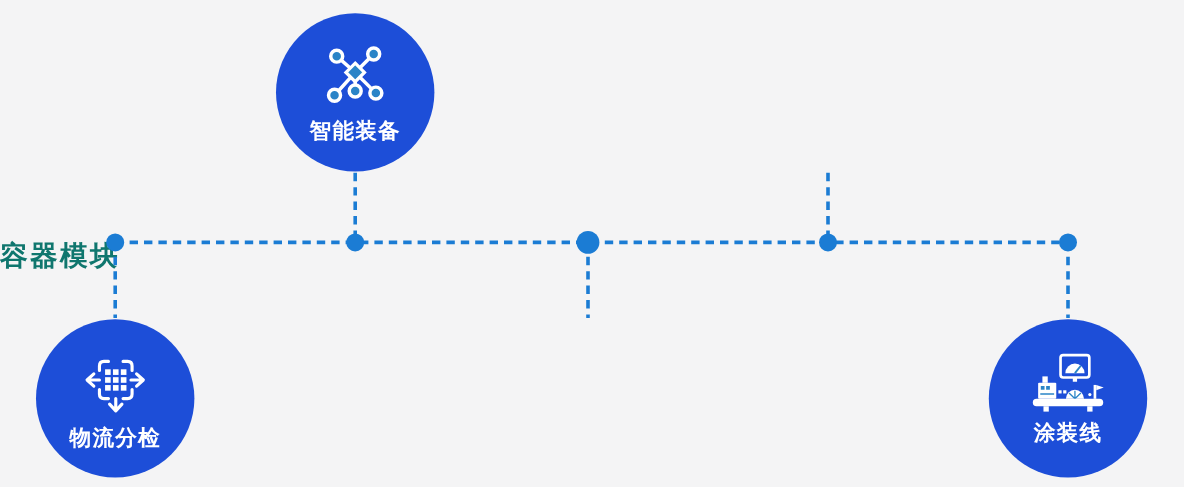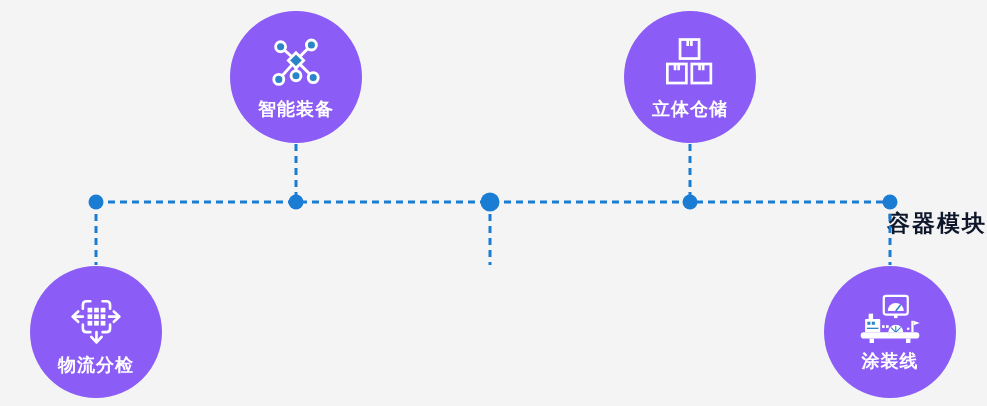--- a/index.html
+++ b/index.html
@@ -2,29 +2,29 @@
 <html><head>
 <meta charset="utf-8">
 <style>
   html,body { margin:0; padding:0; }
   .stage {
     position:relative; width:987px; height:406px;
     background:#f4f4f5; overflow:hidden;
     font-family:"Liberation Sans", sans-serif;
   }
   .watermark {
-    position:absolute; left:0; right:0; top:212px;
-    text-align:right; font-size:23px; line-height:1;
-    color:#0f172a; font-weight:bold; letter-spacing:2px;
+    position:absolute; left:0; right:0; top:202px;
+    text-align:left; font-size:23px; line-height:1;
+    color:#0f766e; font-weight:bold; letter-spacing:2px;
     user-select:none;
   }
   .connector { position:absolute; left:0; top:0; }
   .node {
     position:absolute; width:132px; height:132px; border-radius:50%;
-    background:#8b5cf6;
+    background:#1d4ed8;
     display:flex; flex-direction:column; align-items:center; justify-content:center;
   }
   .node-icon { flex:none; }
   .node-label {
     color:#ffffff; font-size:18px; font-weight:bold;
     margin-top:7px; letter-spacing:1px; line-height:1.1;
   }
   .pos-smart     { left:230px; top:11px;  }
   .pos-warehouse { left:624px; top:11px;  }
   .pos-logistics { left:30px;  top:266px; }
@@ -66,33 +66,20 @@
         <circle cx="15" cy="13" r="5.5"></circle>
         <circle cx="49" cy="11" r="5.5"></circle>
         <circle cx="13" cy="49" r="5.5"></circle>
         <circle cx="51" cy="47" r="5.5"></circle>
         <circle cx="32" cy="45" r="5.5"></circle>
       </g>
     </svg>
     <span class="node-label">智能装备</span>
   </div>
 
-  <div class="node pos-warehouse">
-    <svg class="node-icon" width="58" height="58" viewBox="0 0 64 64">
-      <g stroke="#ffffff" stroke-width="3" fill="none">
-        <rect x="21" y="5" width="21" height="21"></rect>
-        <path d="M29.5 5 v7 M33.5 5 v7"></path>
-        <rect x="7" y="32" width="21" height="21"></rect>
-        <path d="M15.5 32 v7 M19.5 32 v7"></path>
-        <rect x="34" y="32" width="21" height="21"></rect>
-        <path d="M42.5 32 v7 M46.5 32 v7"></path>
-      </g>
-    </svg>
-    <span class="node-label">立体仓储</span>
-  </div>
 
   <div class="node pos-logistics">
     <svg class="node-icon" width="60" height="60" viewBox="0 0 64 64">
       <g fill="#ffffff">
         <rect x="23" y="20" width="5" height="5"></rect>
           <rect x="30" y="20" width="5" height="5"></rect>
           <rect x="37" y="20" width="5" height="5"></rect>
         <rect x="23" y="27" width="5" height="5"></rect>
           <rect x="30" y="27" width="5" height="5"></rect>
           <rect x="37" y="27" width="5" height="5"></rect>

